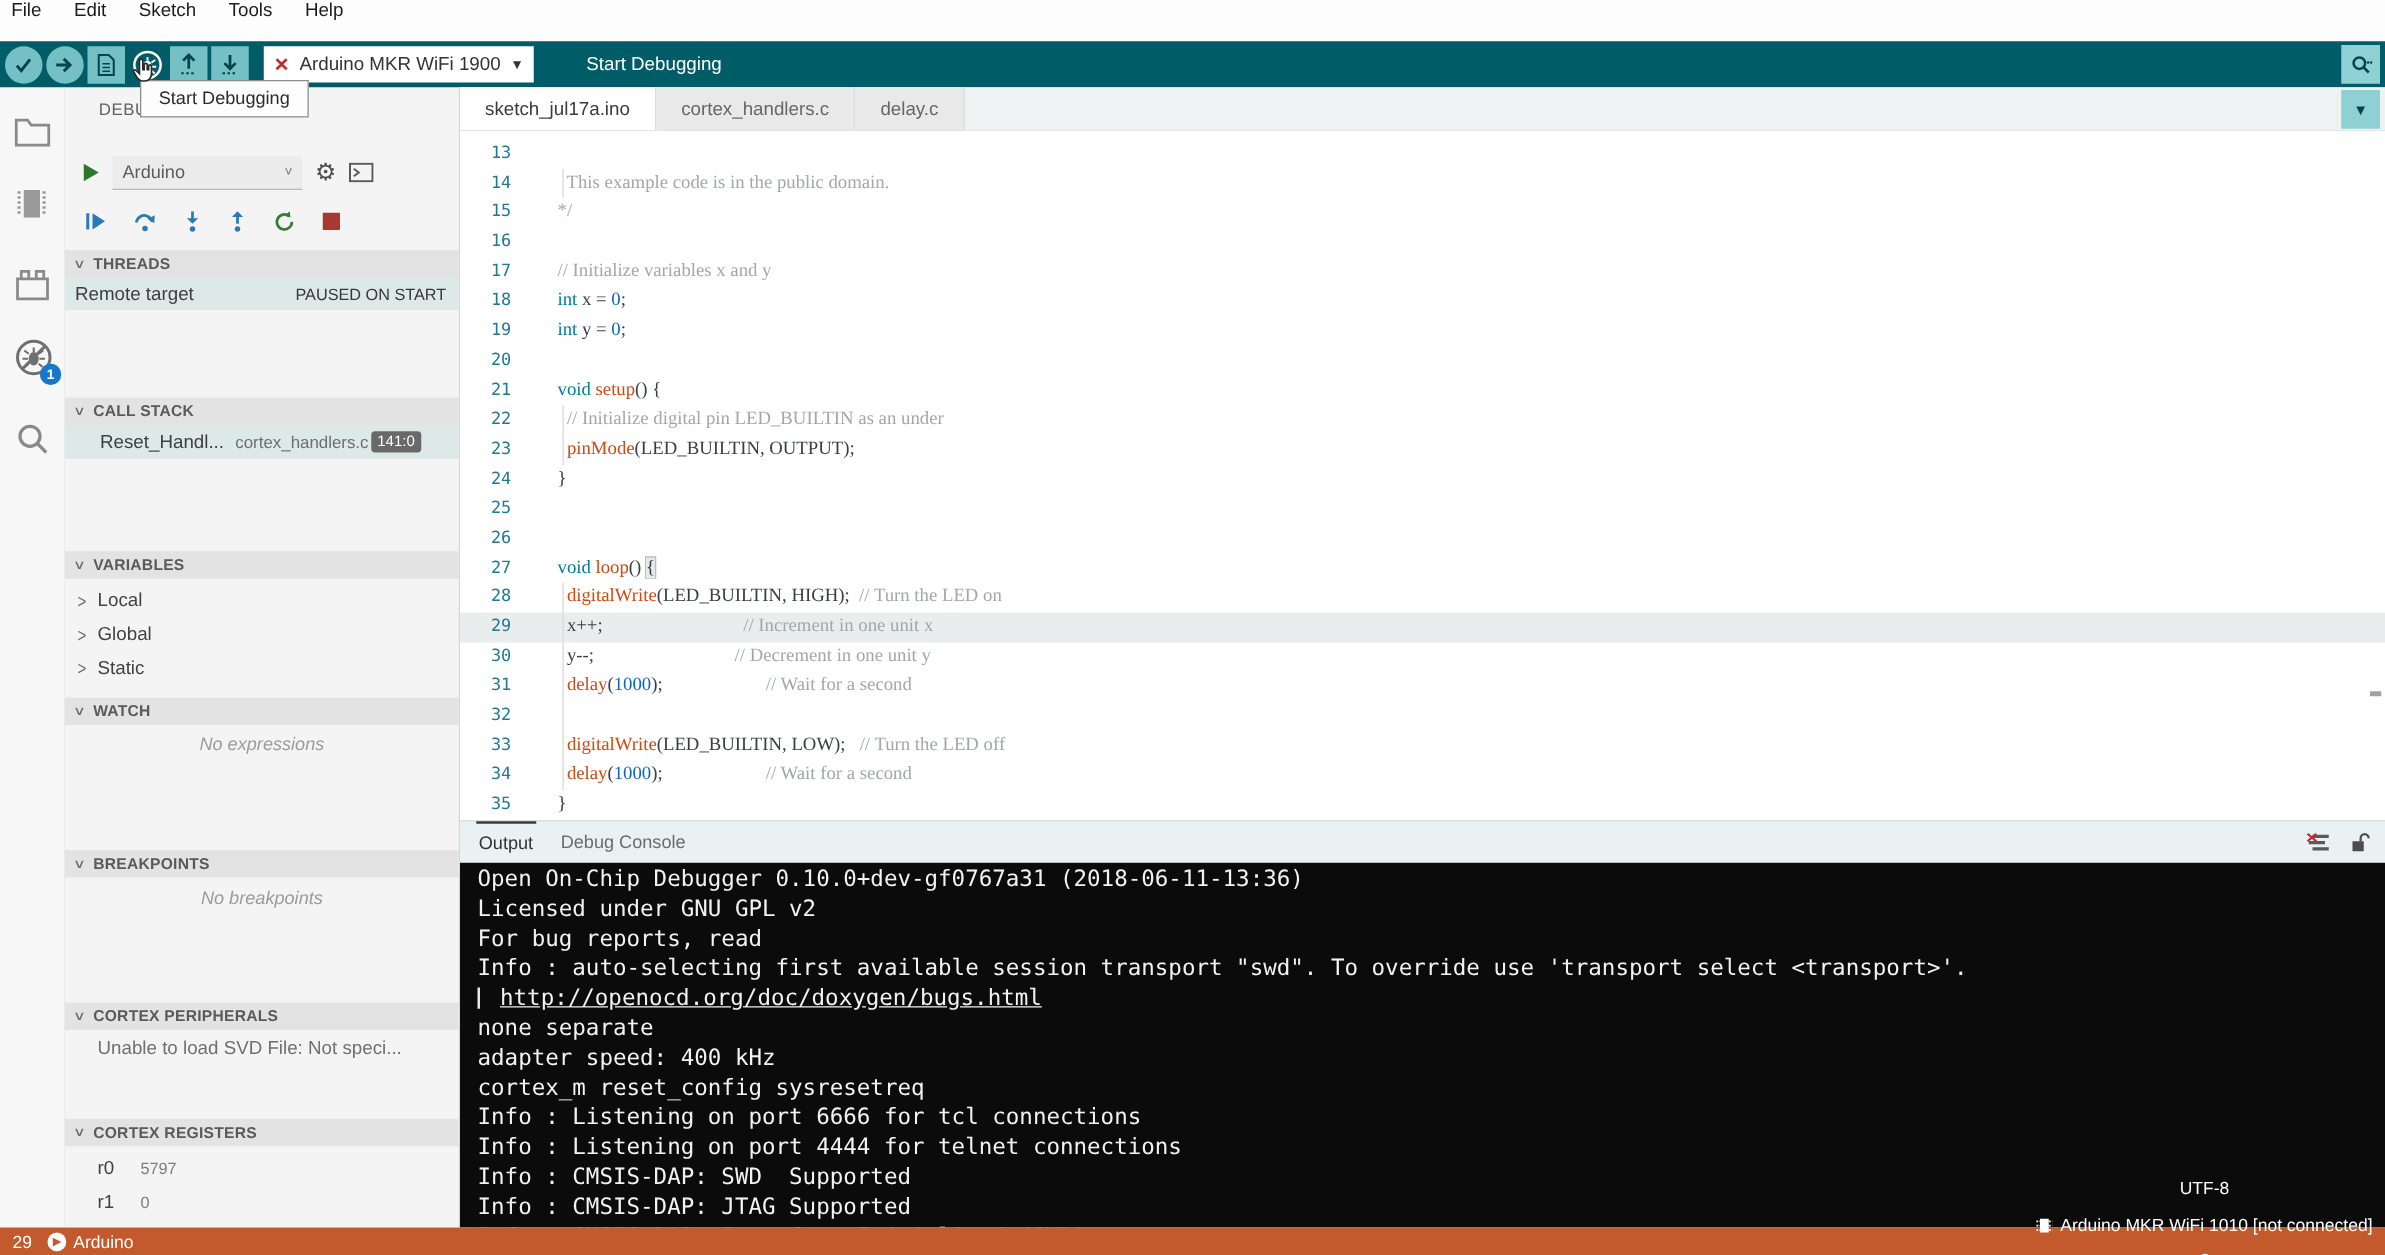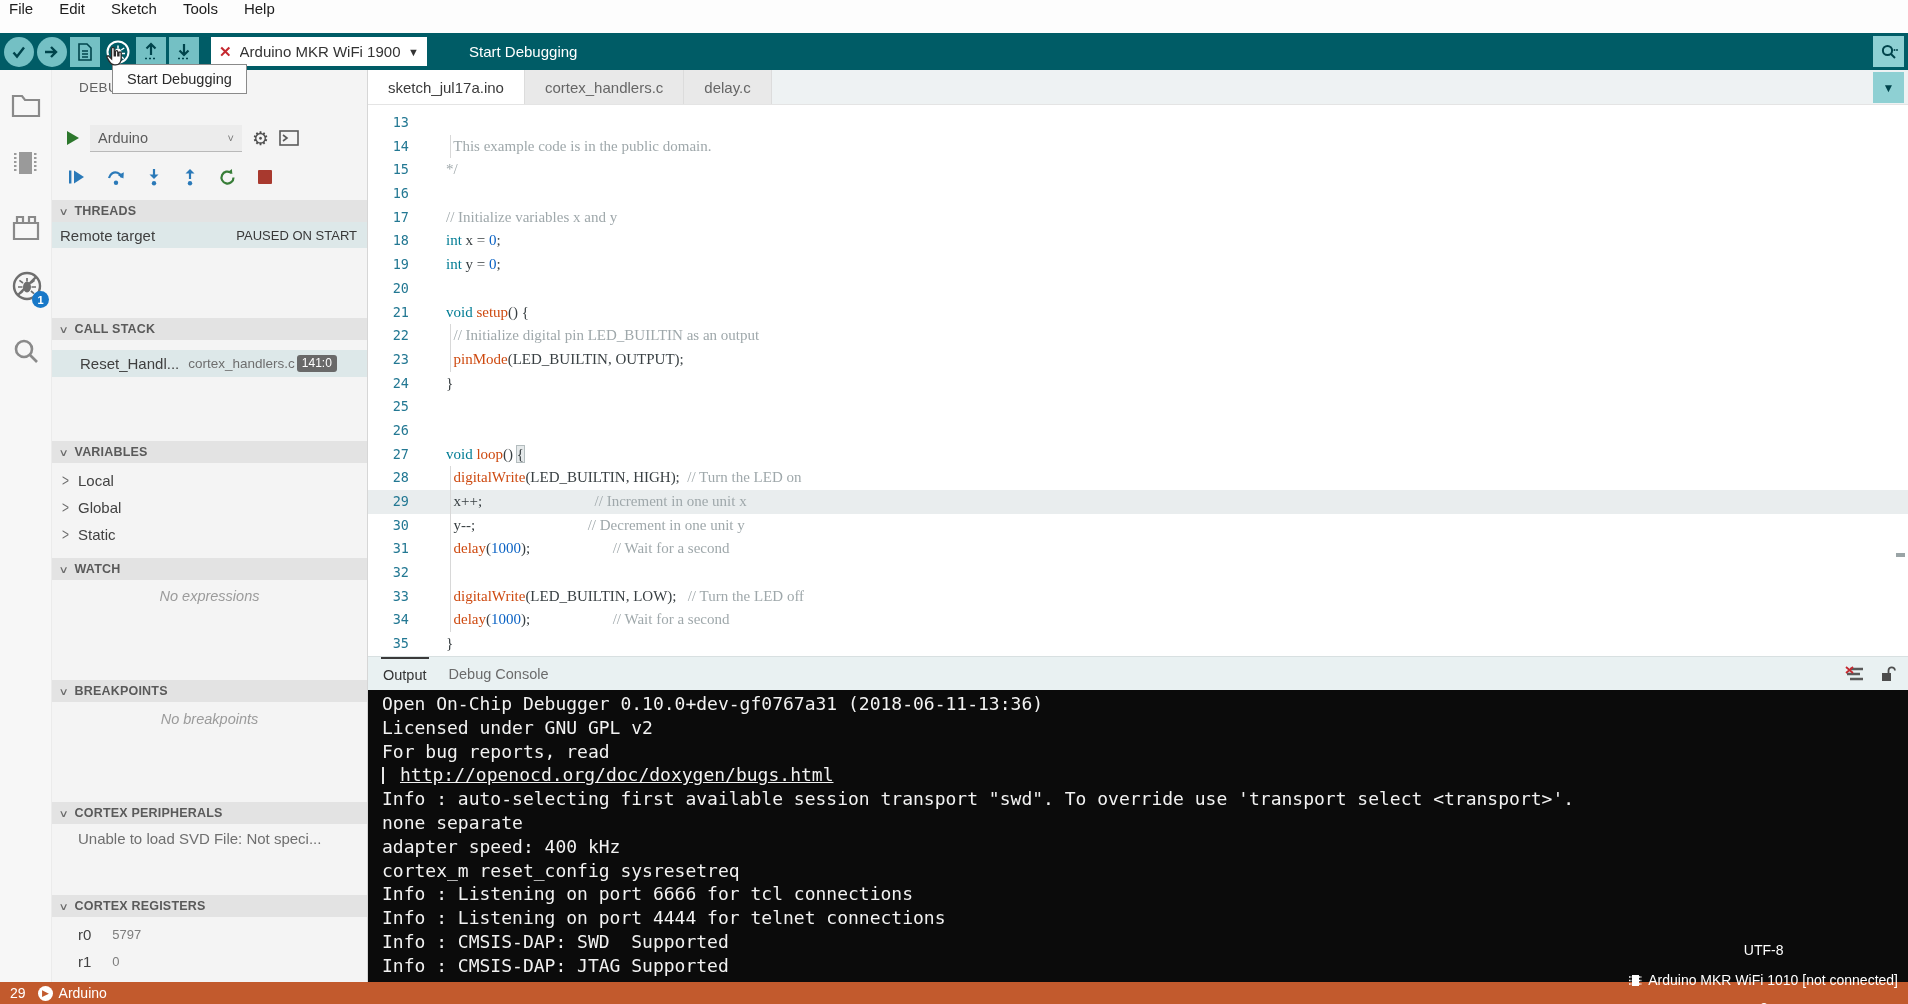--- a/index.html
+++ b/index.html
@@ -277,21 +277,21 @@
       </div>
       <div class="row-sel" style="top:152px">
         <span>Remote target</span>
         <span style="margin-left:auto; font-size:13px; color:#383838;">PAUSED ON START</span>
       </div>
 
       <div class="sec-h" style="top:248px">
         <span class="chev">∨</span>
         <span>CALL STACK</span>
       </div>
-      <div class="row-sel" style="top:280px; height:27px;padding-left:28px;">
+      <div class="row-sel" style="top:270px; height:27px;padding-left:28px;">
         <span>Reset_Handl...</span>
         <span style="margin-left:9px; color:#6e6e6e; font-size:13.5px;">cortex_handlers.c</span>
         <span class="cs-badge">141:0</span>
       </div>
 
       <div class="sec-h" style="top:371px">
         <span class="chev">∨</span>
         <span>VARIABLES</span>
       </div>
       <div style="position:absolute; top:397px; left:0; right:0;">
@@ -363,21 +363,21 @@
         <div class="ovr-mark"></div>
       <div class="cl"><span class="ln">13</span><span class="ct"></span></div>
           <div class="cl"><span class="ln">14</span><span class="ct g"><span class="c">  This example code is in the public domain.</span></span></div>
           <div class="cl"><span class="ln">15</span><span class="ct"><span class="c">*/</span></span></div>
           <div class="cl"><span class="ln">16</span><span class="ct"></span></div>
           <div class="cl"><span class="ln">17</span><span class="ct"><span class="c">// Initialize variables x and y</span></span></div>
           <div class="cl"><span class="ln">18</span><span class="ct"><span class="k">int</span><span class="d"> x = </span><span class="n">0</span><span class="d">;</span></span></div>
           <div class="cl"><span class="ln">19</span><span class="ct"><span class="k">int</span><span class="d"> y = </span><span class="n">0</span><span class="d">;</span></span></div>
           <div class="cl"><span class="ln">20</span><span class="ct"></span></div>
           <div class="cl"><span class="ln">21</span><span class="ct"><span class="k">void</span><span class="d"> </span><span class="f">setup</span><span class="d">() {</span></span></div>
-          <div class="cl"><span class="ln">22</span><span class="ct g"><span class="c">  // Initialize digital pin LED_BUILTIN as an output</span></span></div>
+          <div class="cl"><span class="ln">22</span><span class="ct g"><span class="c">  // Initialize digital pin LED_BUILTIN as an under</span></span></div>
           <div class="cl"><span class="ln">23</span><span class="ct g"><span class="d">  </span><span class="f">pinMode</span><span class="d">(LED_BUILTIN, OUTPUT);</span></span></div>
           <div class="cl"><span class="ln">24</span><span class="ct"><span class="d">}</span></span></div>
           <div class="cl"><span class="ln">25</span><span class="ct"></span></div>
           <div class="cl"><span class="ln">26</span><span class="ct"></span></div>
           <div class="cl"><span class="ln">27</span><span class="ct"><span class="k">void</span><span class="d"> </span><span class="f">loop</span><span class="d">() </span><span class="b">{</span></span></div>
           <div class="cl"><span class="ln">28</span><span class="ct g"><span class="d">  </span><span class="f">digitalWrite</span><span class="d">(LED_BUILTIN, HIGH);  </span><span class="c">// Turn the LED on</span></span></div>
           <div class="cl cur"><span class="ln">29</span><span class="ct g"><span class="d">  x++;                              </span><span class="c">// Increment in one unit x</span></span></div>
           <div class="cl"><span class="ln">30</span><span class="ct g"><span class="d">  y--;                              </span><span class="c">// Decrement in one unit y</span></span></div>
           <div class="cl"><span class="ln">31</span><span class="ct g"><span class="d">  </span><span class="f">delay</span><span class="d">(</span><span class="n">1000</span><span class="d">);                      </span><span class="c">// Wait for a second</span></span></div>
           <div class="cl"><span class="ln">32</span><span class="ct g"></span></div>
@@ -406,22 +406,22 @@
               <path d="M8.5 8V5.5a3.2 3.2 0 0 1 6.4 0" fill="none" stroke="#4d4d4d" stroke-width="1.8"></path>
               </svg>
           </span>
         </div>
       </div>
 
       <div class="console" id="console-area">
           <div class="con-line">Open On-Chip Debugger 0.10.0+dev-gf0767a31 (2018-06-11-13:36)</div>
           <div class="con-line">Licensed under GNU GPL v2</div>
           <div class="con-line">For bug reports, read</div>
+          <div class="con-line">Info : auto-selecting first available session transport "swd". To override use 'transport select &lt;transport&gt;'.</div>
           <div class="con-line"><span class="caret-bar"></span><span class="con-link">http://openocd.org/doc/doxygen/bugs.html</span></div>
-          <div class="con-line">Info : auto-selecting first available session transport "swd". To override use 'transport select &lt;transport&gt;'.</div>
           <div class="con-line">none separate</div>
           <div class="con-line">adapter speed: 400 kHz</div>
           <div class="con-line">cortex_m reset_config sysresetreq</div>
           <div class="con-line">Info : Listening on port 6666 for tcl connections</div>
           <div class="con-line">Info : Listening on port 4444 for telnet connections</div>
           <div class="con-line">Info : CMSIS-DAP: SWD  Supported</div>
           <div class="con-line">Info : CMSIS-DAP: JTAG Supported</div>
           <div class="con-line">Info : CMSIS-DAP: Interface Initialised (SWD)</div>
         </div>
     </div>

